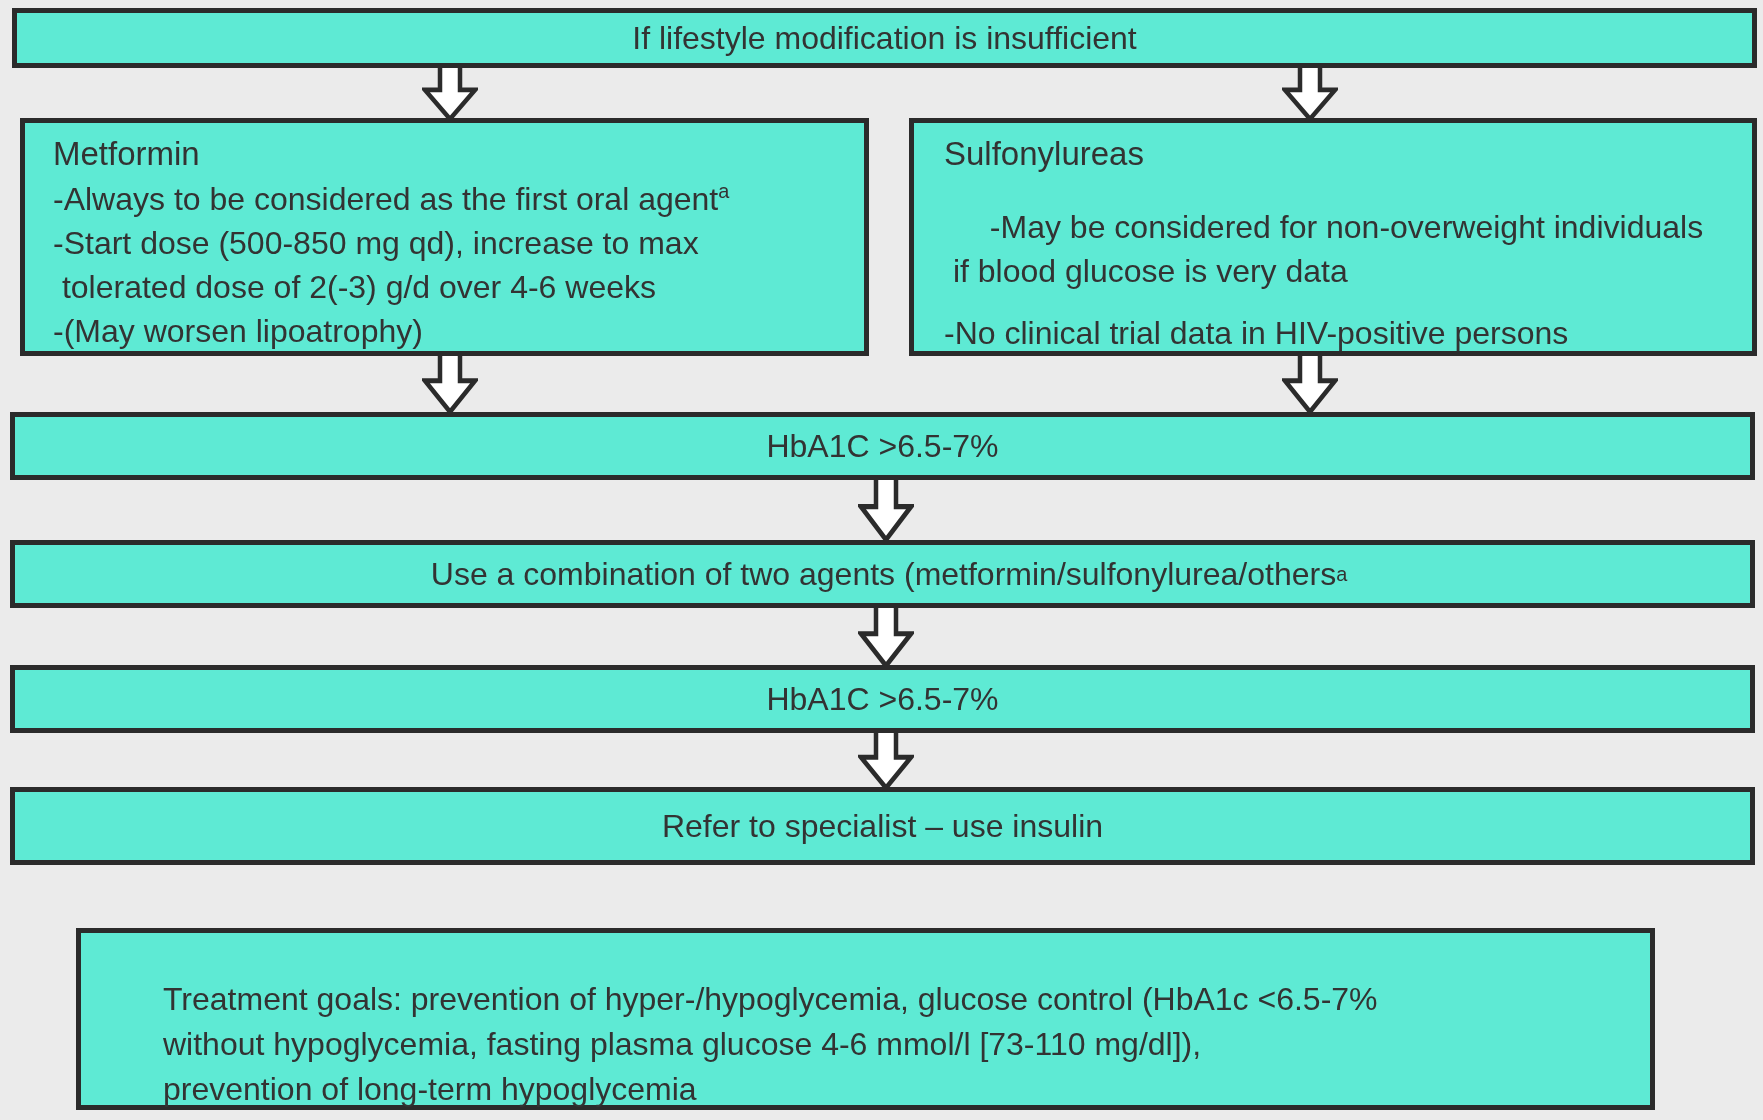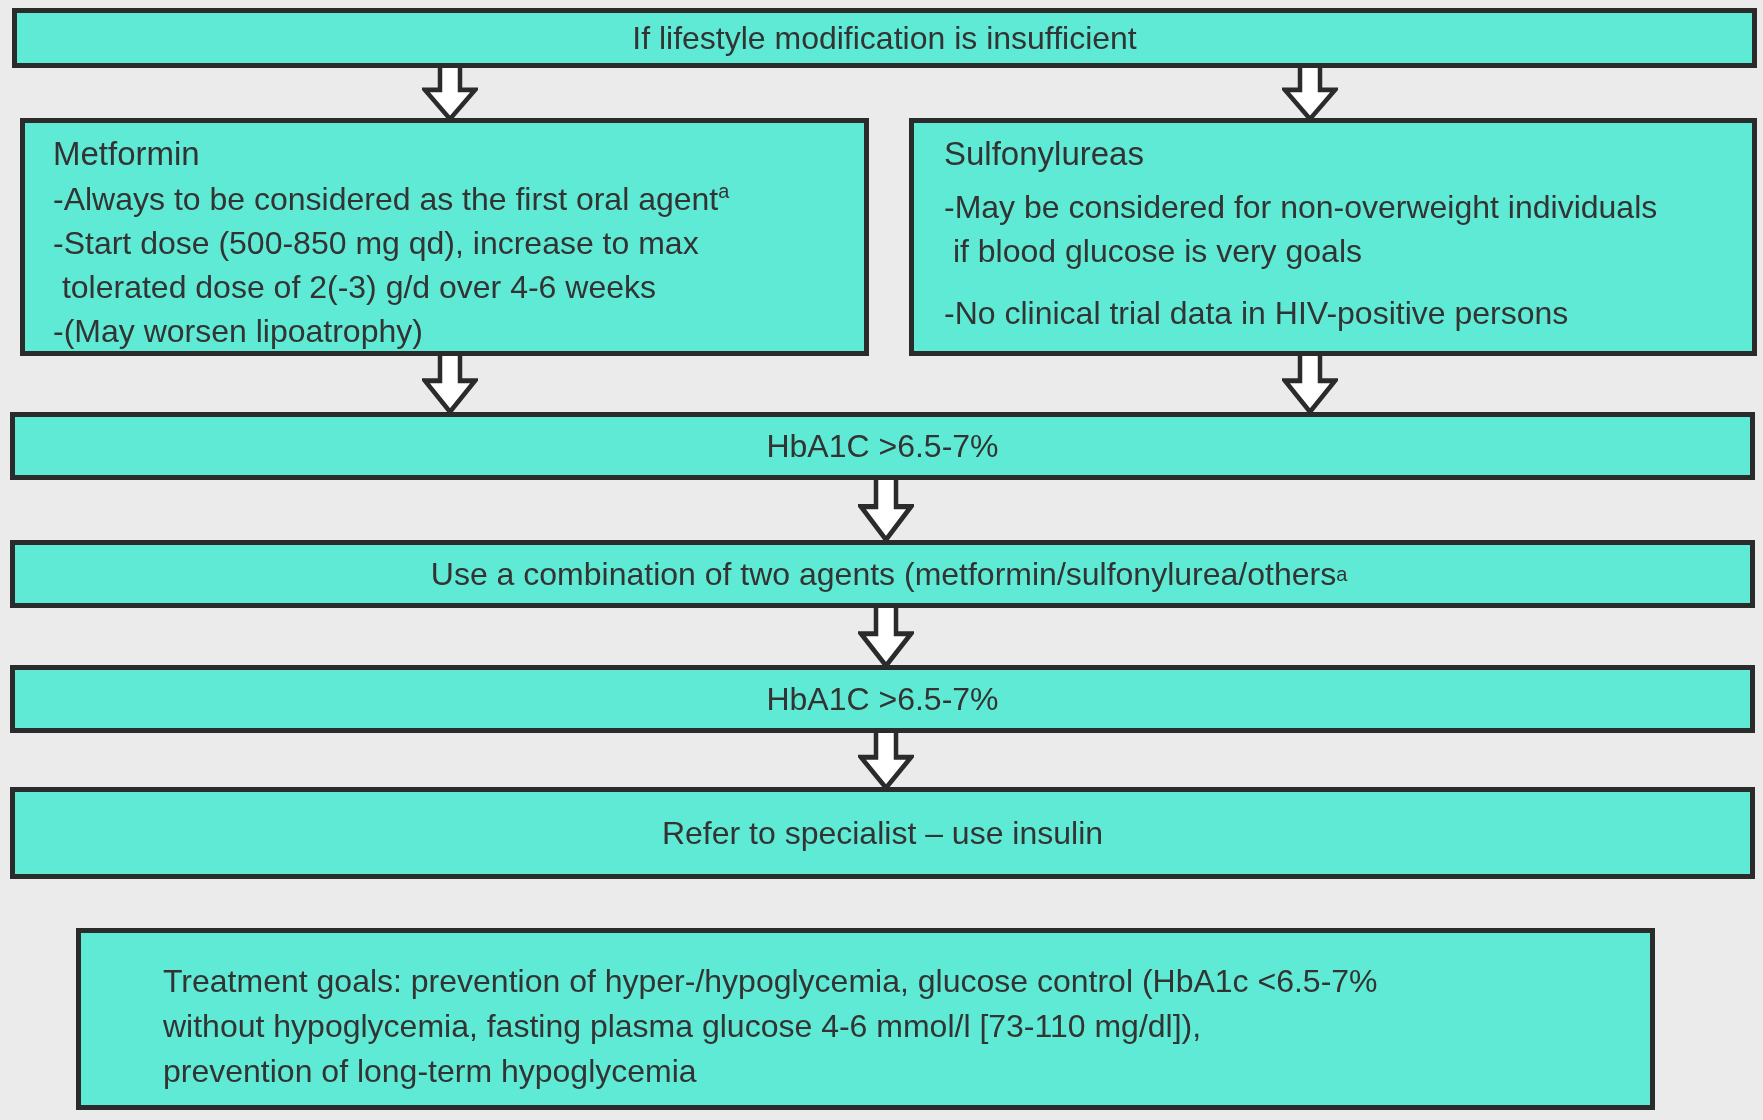--- a/index.html
+++ b/index.html
@@ -24,25 +24,25 @@
     align-items: center;
     justify-content: center;
     font-size: 32px;
   }
   .top-box        { left: 12px;  top: 8px;   width: 1745px; height: 60px;  }
   .metformin-box  { left: 20px;  top: 118px; width: 849px;  height: 238px; font-size: 32px; line-height: 44px; padding: 8px 18px 8px 28px; }
   .sulfonyl-box   { left: 909px; top: 118px; width: 848px;  height: 238px; font-size: 32px; line-height: 44px; padding: 8px 3px 0 30px; }
   .hba1c-box-1    { left: 10px;  top: 412px; width: 1745px; height: 68px;  }
   .combo-box      { left: 10px;  top: 540px; width: 1745px; height: 68px; padding-left: 13px;  }
   .hba1c-box-2    { left: 10px;  top: 665px; width: 1745px; height: 68px;  }
-  .refer-box      { left: 10px;  top: 787px; width: 1745px; height: 92px;  }
-  .goals-box      { left: 76px;  top: 928px; width: 1579px; height: 182px; font-size: 32px; line-height: 45px; padding: 26px 40px 0 82px; }
+  .refer-box      { left: 10px;  top: 787px; width: 1745px; height: 78px;  }
+  .goals-box      { left: 76px;  top: 928px; width: 1579px; height: 182px; font-size: 32px; line-height: 45px; padding: 44px 40px 0 82px; }
   .box-title { font-size: 33px; line-height: 46px; }
   .line { white-space: pre; }
-  .gap-sm { margin-top: 8px; }
+  .gap-sm { margin-top: 28px; text-align: center; }
   .gap-md { margin-top: 18px; }
   sup.fn { font-size: 0.62em; vertical-align: super; line-height: 0; }
   .arrow {
     position: absolute;
     width: 56px;
     z-index: 1;
   }
 </style>
 </head>
 <body>
@@ -64,21 +64,21 @@
     <div class="box-title">Metformin</div>
     <div class="line"><span>-Always to be considered as the first oral agent</span><sup class="fn">a</sup></div>
     <div class="line">-Start dose (500-850 mg qd), increase to max</div>
     <div class="line"> tolerated dose of 2(-3) g/d over 4-6 weeks</div>
     <div class="line">-(May worsen lipoatrophy)</div>
   </div>
 
   <div class="box sulfonyl-box">
     <div class="box-title">Sulfonylureas</div>
     <div class="line gap-sm">-May be considered for non-overweight individuals</div>
-    <div class="line"> if blood glucose is very goals</div>
+    <div class="line"> if blood glucose is very data</div>
     <div class="line gap-md">-No clinical trial data in HIV-positive persons</div>
   </div>
 
   <svg class="arrow" style="left:422px; top:352px; height:62px;" viewBox="0 0 56 56" preserveAspectRatio="none">
     <path d="M18 1 H38 V26 H53 L28 54 L3 26 H18 Z" fill="#ffffff" stroke="#2b2b2b" stroke-width="4.5" stroke-linejoin="miter"></path>
   </svg>
   <svg class="arrow" style="left:1282px; top:352px; height:62px;" viewBox="0 0 56 56" preserveAspectRatio="none">
     <path d="M18 1 H38 V26 H53 L28 54 L3 26 H18 Z" fill="#ffffff" stroke="#2b2b2b" stroke-width="4.5" stroke-linejoin="miter"></path>
   </svg>
 

